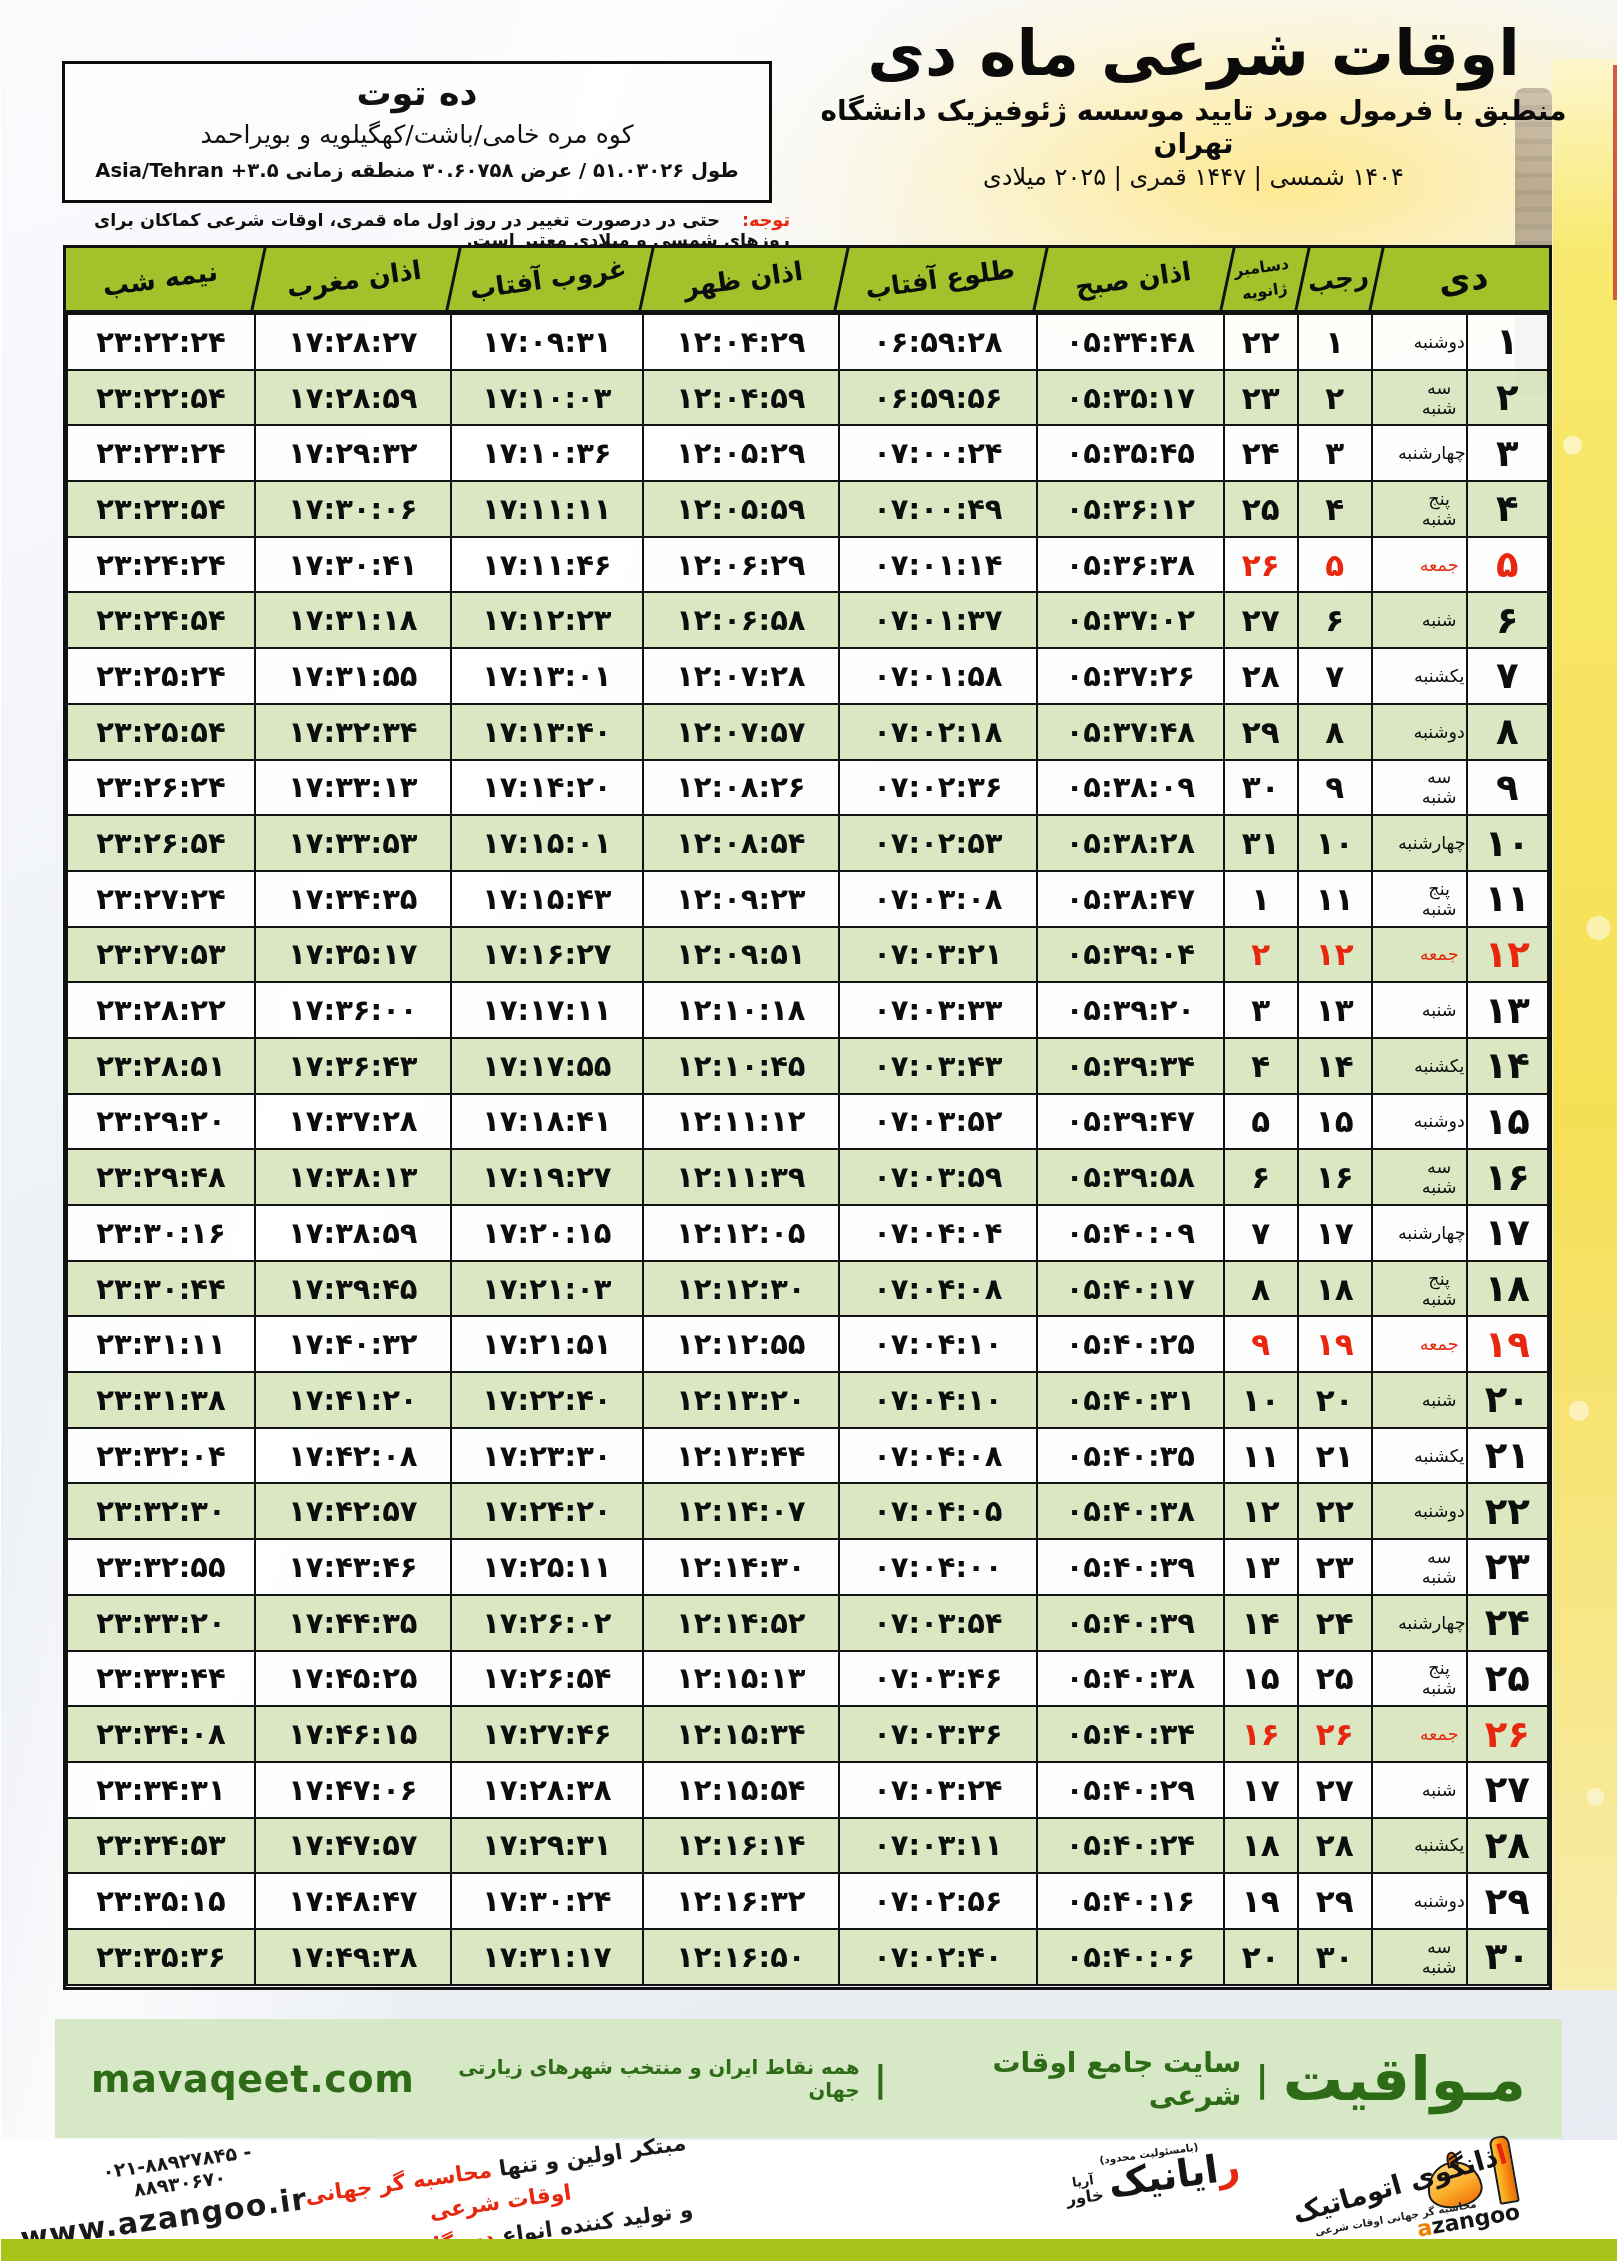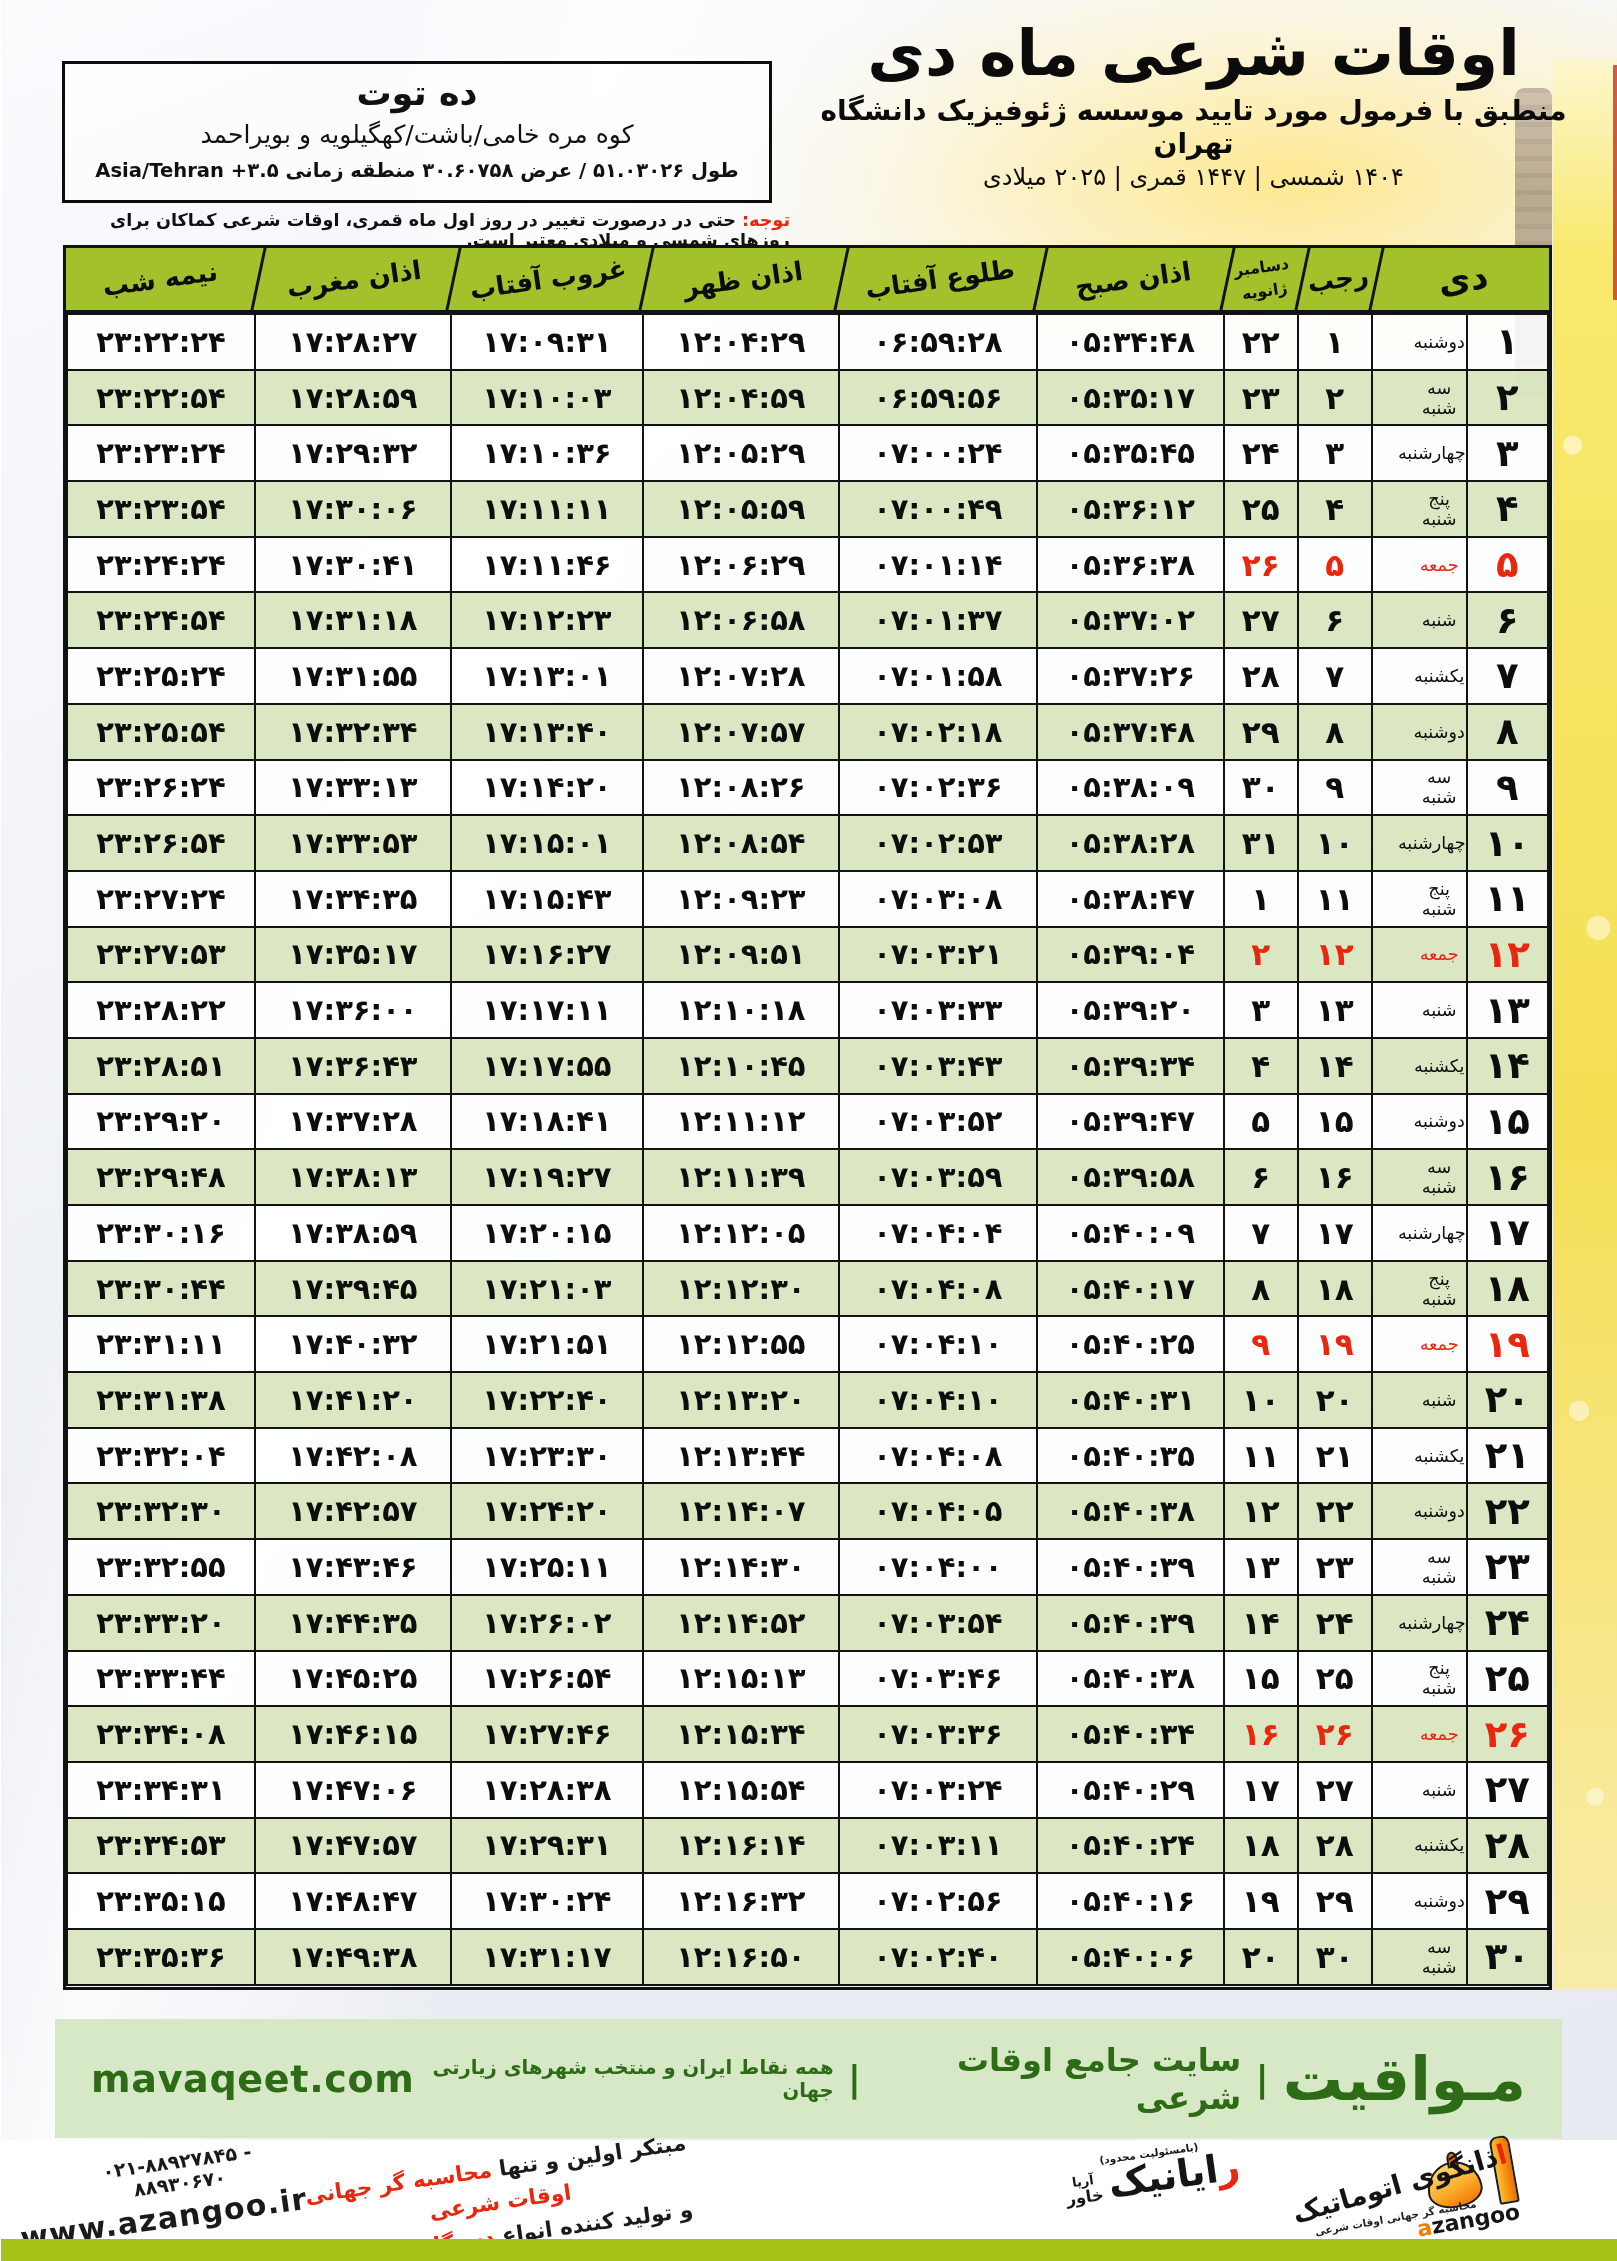--- a/index.html
+++ b/index.html
@@ -34,21 +34,21 @@
 
   
   .title-block{position:absolute;left:802px;top:18px;width:783px;text-align:center;direction:rtl;}
   .title-main{font-size:63px;font-weight:bold;color:#0b0b0b;margin:0;line-height:1.15;}
   .title-sub{font-size:28px;font-weight:bold;color:#0b0b0b;margin-top:3.9px;}
   .title-years{font-size:24px;color:#0b0b0b;margin-top:3px;}
 
   
   .note{position:absolute;left:46px;top:210px;width:744px;direction:rtl;text-align:right;
         font-size:17.6px;font-weight:bold;color:#101010;}
-  .note-label{color:#e8270f;}
+  .note-label{color:#e8270f;margin-left:16px;}
 
   
   .tbl-wrap{position:absolute;left:63px;top:245px;width:1489px;height:1745px;box-sizing:border-box;
         border:3.9px solid #121212;background:rgba(255,255,255,.25);}
   .thead{position:relative;width:100%;height:65px;background:#a3c12b;border-bottom:3.3px solid #121212;box-sizing:border-box;}
   .hline{position:absolute;top:0;width:2.6px;height:100%;background:#121212;transform:skewX(-12deg);}
   .hlabel{position:absolute;top:50%;transform:translate(-50%,-50%) rotate(-8deg);
         font-weight:bold;color:#0c0c0c;font-size:26px;white-space:nowrap;direction:rtl;}
   .hlabel.small{font-size:15.7px;text-align:center;line-height:1.5;}
   .hlabel.big{font-size:35px;}
@@ -60,21 +60,21 @@
   .c-week{font-size:17.6px;padding-left:40px;}
   .c-num{font-size:31px;font-weight:bold;}
   .c-time{font-size:29px;font-weight:bold;letter-spacing:0.7px;}
   tr.holiday .c-day,tr.holiday .c-week,tr.holiday .c-num{color:#e8270f;}
 
   
   .footer-bar{position:absolute;left:55px;top:2019px;width:1507px;height:119px;background:#d6e8c6;
         display:flex;direction:rtl;align-items:center;padding:0 36px;box-sizing:border-box;color:#2e6b17;}
   .fb-brand{font-size:60px;font-weight:bold;}
   .fb-sep{font-size:35px;font-weight:bold;margin:0 14.4px;}
-  .fb-tag1{font-size:32px;font-weight:bold;}
+  .fb-tag1{font-size:28px;font-weight:bold;}
   .fb-tag2{font-size:19.6px;font-weight:bold;}
   .fb-spacer{flex:1;}
   .fb-url{font-size:38px;font-weight:bold;direction:ltr;letter-spacing:0.7px;}
 
   
   .bottom-strip{position:absolute;left:0;top:2140px;width:1618px;height:99px;background:#ffffff;}
   .contact{position:absolute;left:57px;top:10.4px;width:248px;transform:rotate(-8deg);text-align:center;color:#1a1a1a;}
   .contact-phone{font-size:19px;font-weight:bold;direction:ltr;}
   .contact-web{font-size:30px;font-weight:bold;letter-spacing:1.3px;margin-top:3.9px;}
   .promo{position:absolute;left:307px;top:11.7px;width:391px;transform:rotate(-8deg);direction:rtl;text-align:center;

